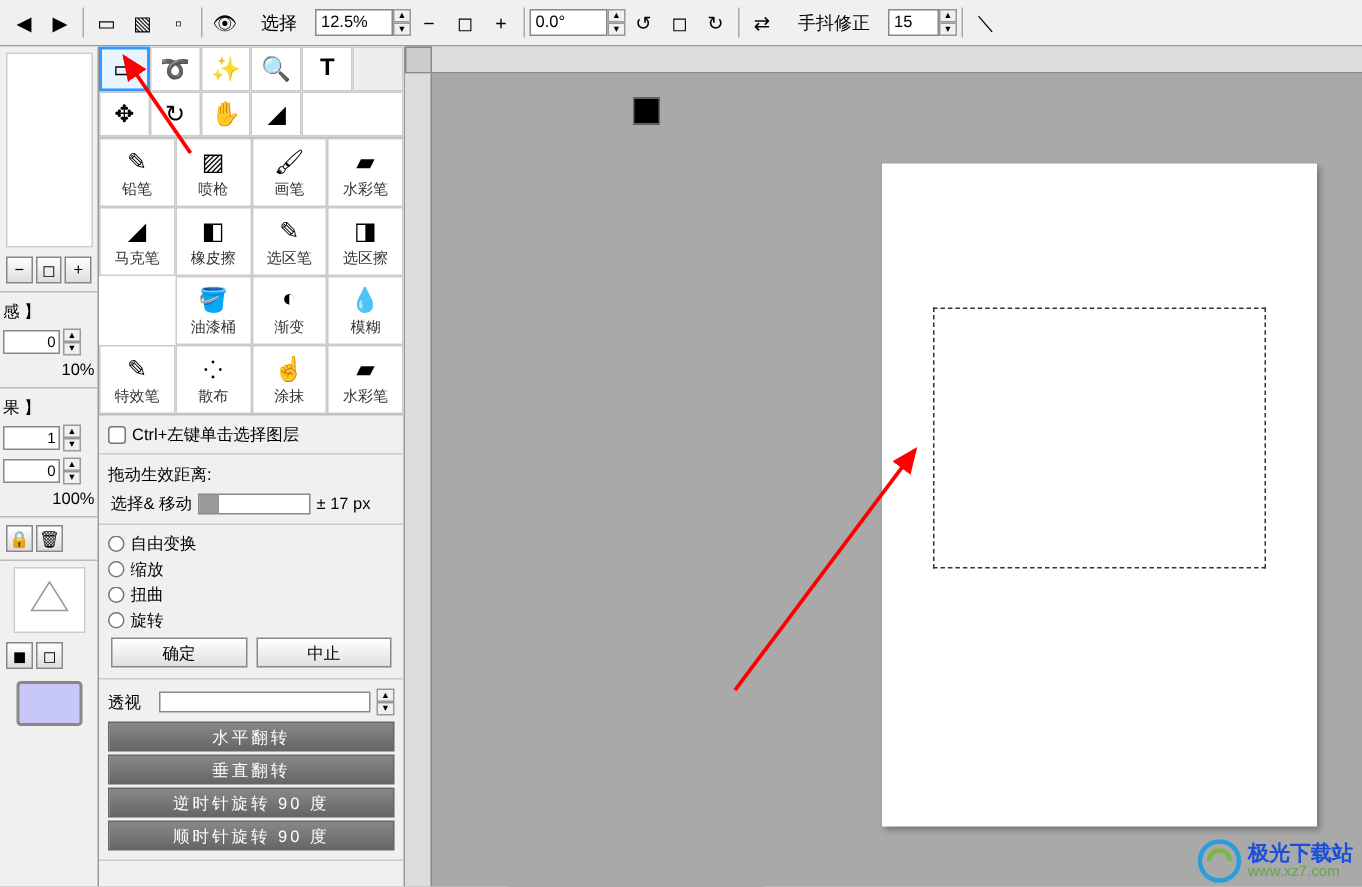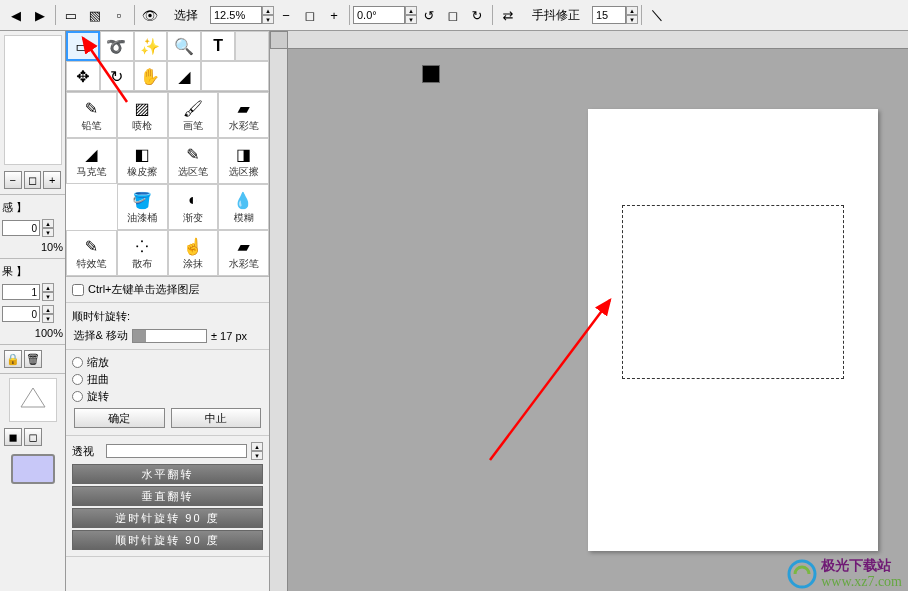--- a/index.html
+++ b/index.html
@@ -54,22 +54,22 @@
 .canvas-rulers-h { position:absolute; top:0; left:18px; right:0; height:18px; background:#ddd; border-bottom:1px solid #888;}
 .canvas-rulers-v { position:absolute; top:18px; left:0; width:18px; bottom:0; background:#ddd; border-right:1px solid #888;}
 .canvas-corner { position:absolute; top:0; left:0; width:18px; height:18px; background:#ccc; border:1px solid #888;}
 .canvas-view { position:absolute; top:18px; left:18px; right:0; bottom:0; background:#a9a9a9;}
 .paper { position:absolute; left: 300px; top: 60px; width: 290px; height: 442px; background:#fff; box-shadow: 2px 2px 4px rgba(0,0,0,0.3);}
 .selection { position:absolute; left: 334px; top: 156px; width: 222px; height: 174px; border: 1.5px dashed #333; background: transparent;}
 
 .watermark { position:absolute; right: 6px; bottom: 2px; display:flex; align-items:center; gap:4px; }
 .wm-logo { width: 30px; height: 30px; border-radius: 50%; display:flex;align-items:center;justify-content:center;}
 .wm-text { display:flex; flex-direction:column; line-height:1.1;}
-.wm-text .l1 { font-size: 14px; font-weight:bold; color:#701a75;}
-.wm-text .l2 { font-size: 14px; color:#66a742;font-family:Liberation Serif, serif;}
+.wm-text .l1 { font-size: 14px; font-weight:bold; color:#1d4ed8;}
+.wm-text .l2 { font-size: 10px; color:#66a742;}
 
 .swatch-pair { position:absolute; top:3px; left:220px; width: 42px; height:24px;}
 .swatch-pair .sw { width:18px; height:18px; border:1px solid #666; position:absolute;}
 .swatch-pair .sw.fg { background:#000; top:0; left:0; z-index:2;}
 .swatch-pair .sw.bg { background:#fff; top:6px; left:10px;}
 </style>
 </head>
 <body>
 
 <div class="toolbar-main">
@@ -249,29 +249,33 @@
     </div>
 
   <div class="section">
     <label class="chk-row">
         <input type="checkbox" style="">
         <span>Ctrl+左键单击选择图层</span>
       </label>
   </div>
 
   <div class="section">
-    <div class="section-title">顺时针旋转:</div>
+    <div class="section-title">拖动生效距离:</div>
     <div class="slider-row">
       <span class="sl-label">选择&amp; 移动</span>
       <div class="sl-track" style="background:linear-gradient(to right,#999 0%,#999 18%,#fff 18%);"></div>
       <span class="sl-val">± 17 px</span>
     </div>
   </div>
 
   <div class="section">
+    <label class="radio-row">
+        <input type="radio" name="tr" style="">
+        <span>自由变换</span>
+      </label>
     <label class="radio-row">
         <input type="radio" name="tr" style="">
         <span>缩放</span>
       </label>
     <label class="radio-row">
         <input type="radio" name="tr" style="">
         <span>扭曲</span>
       </label>
     <label class="radio-row">
         <input type="radio" name="tr" style="">

